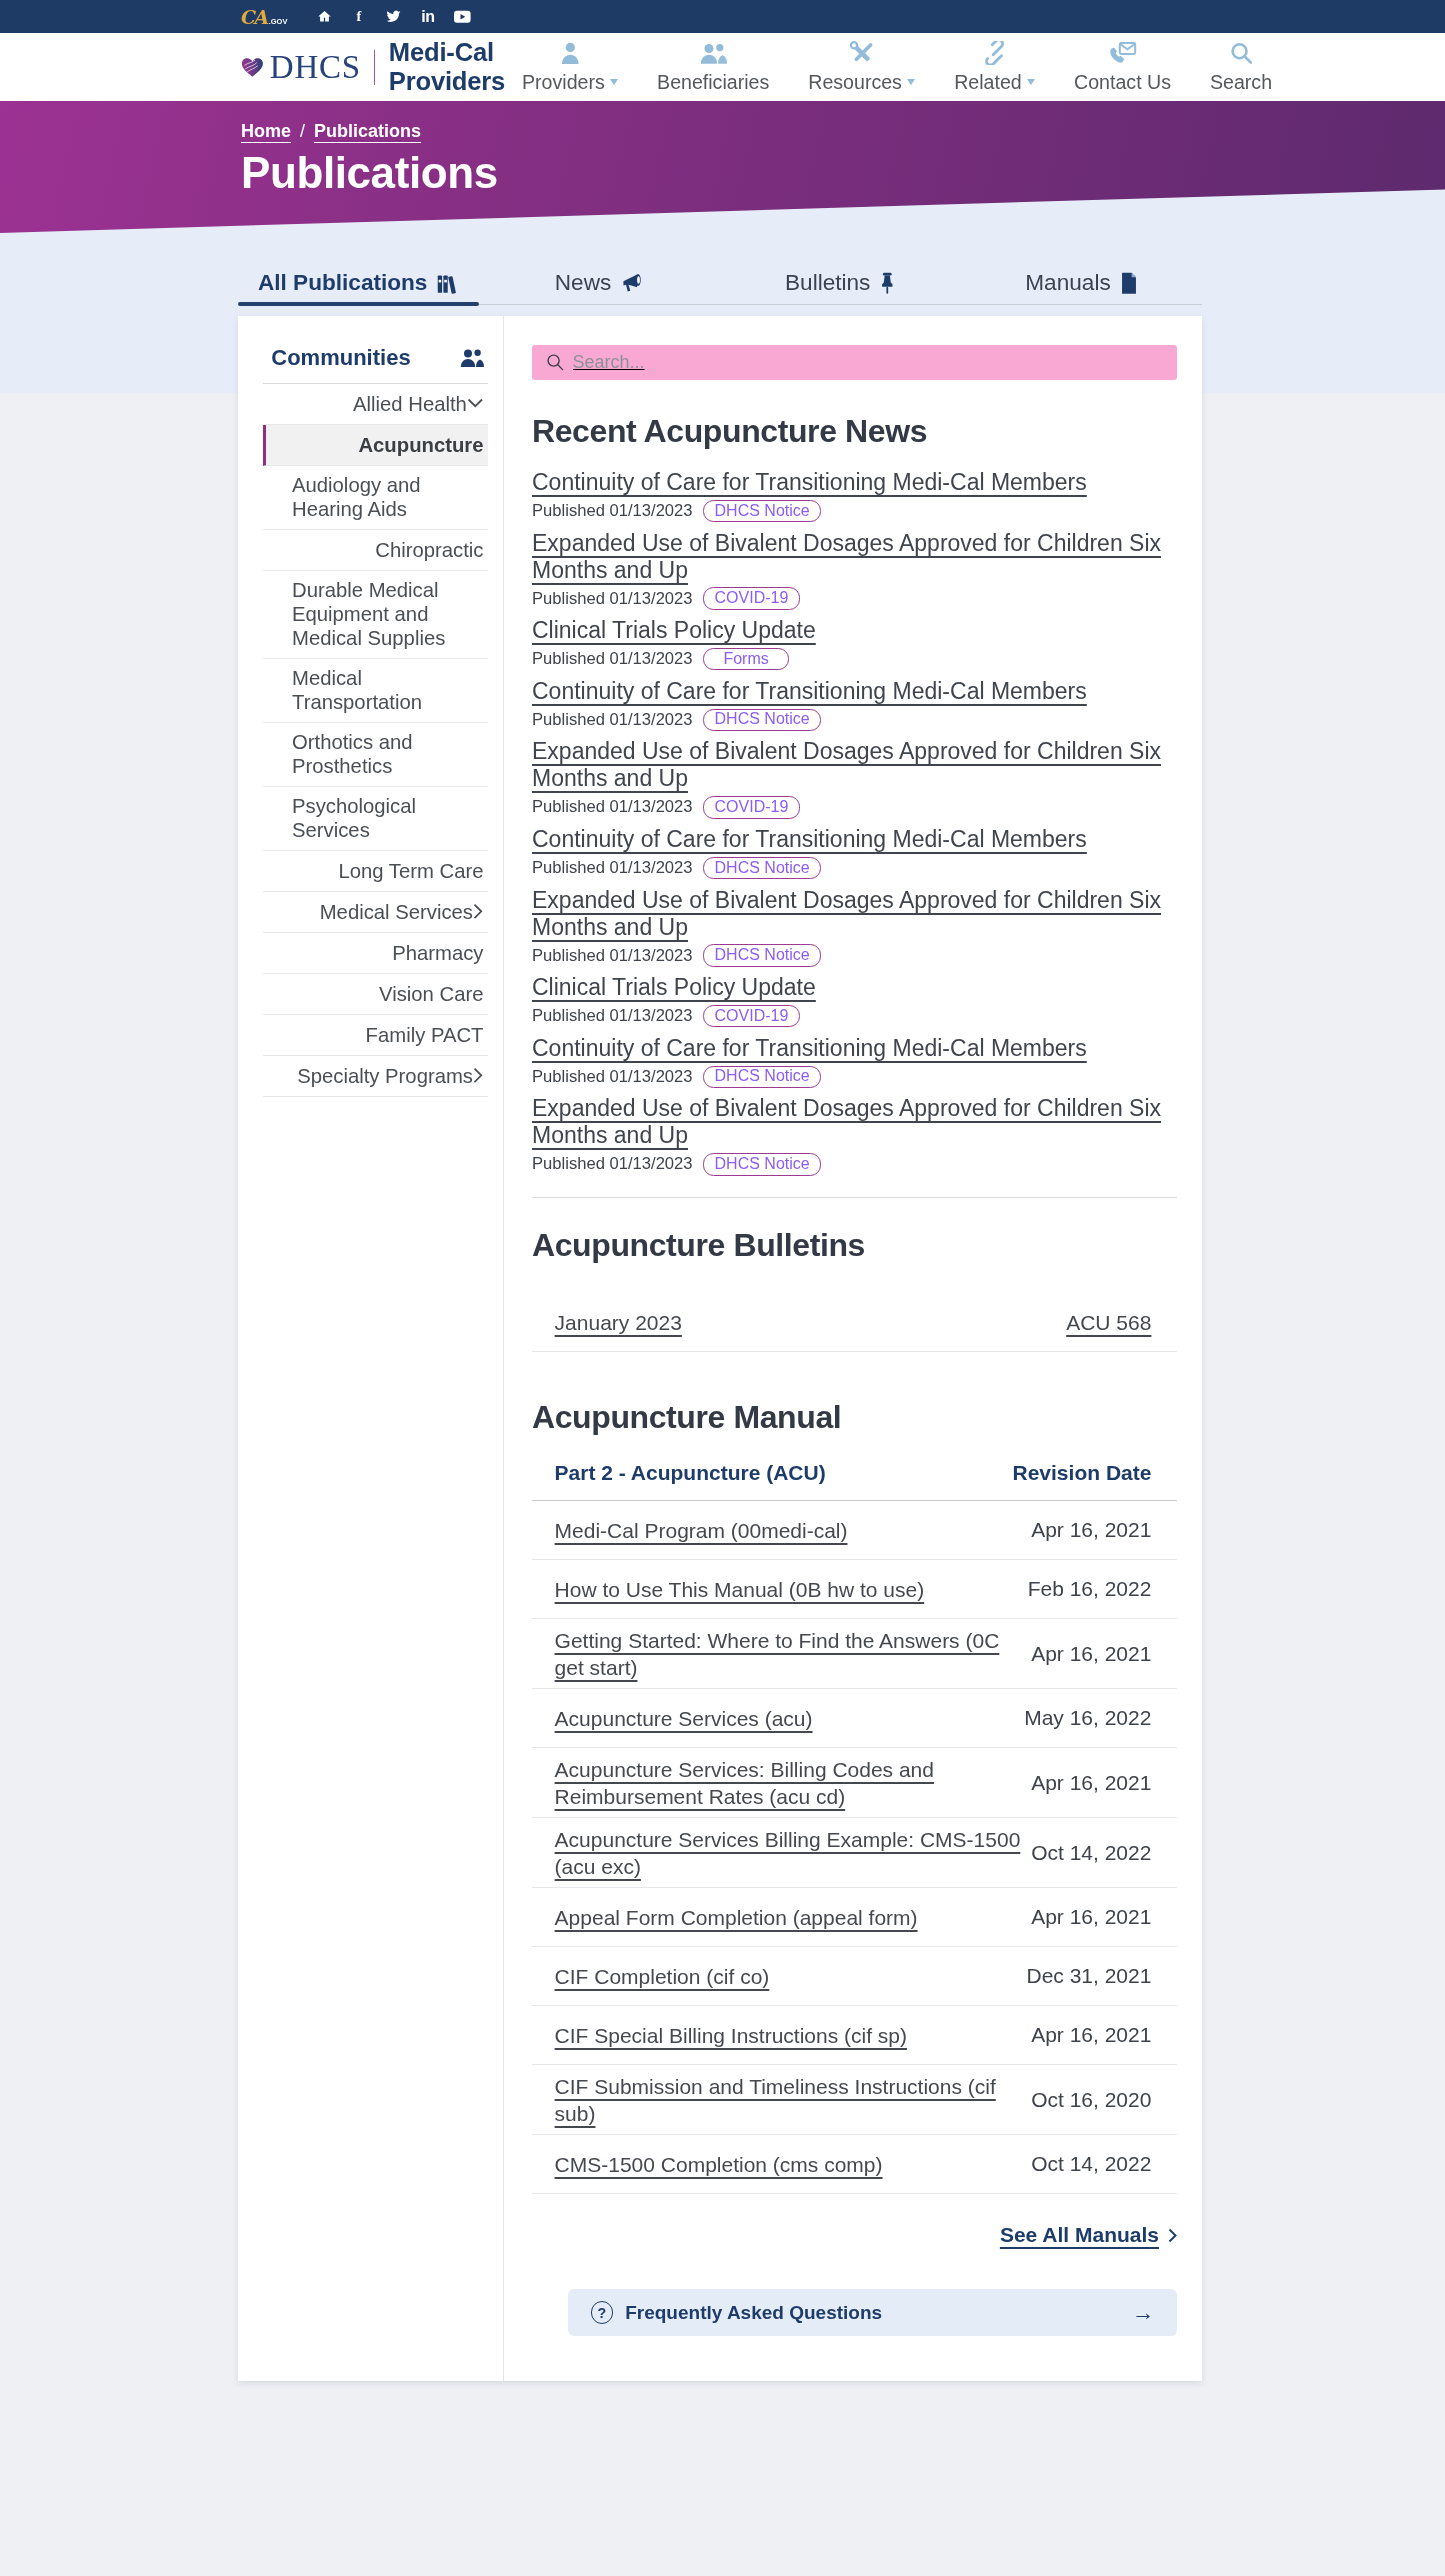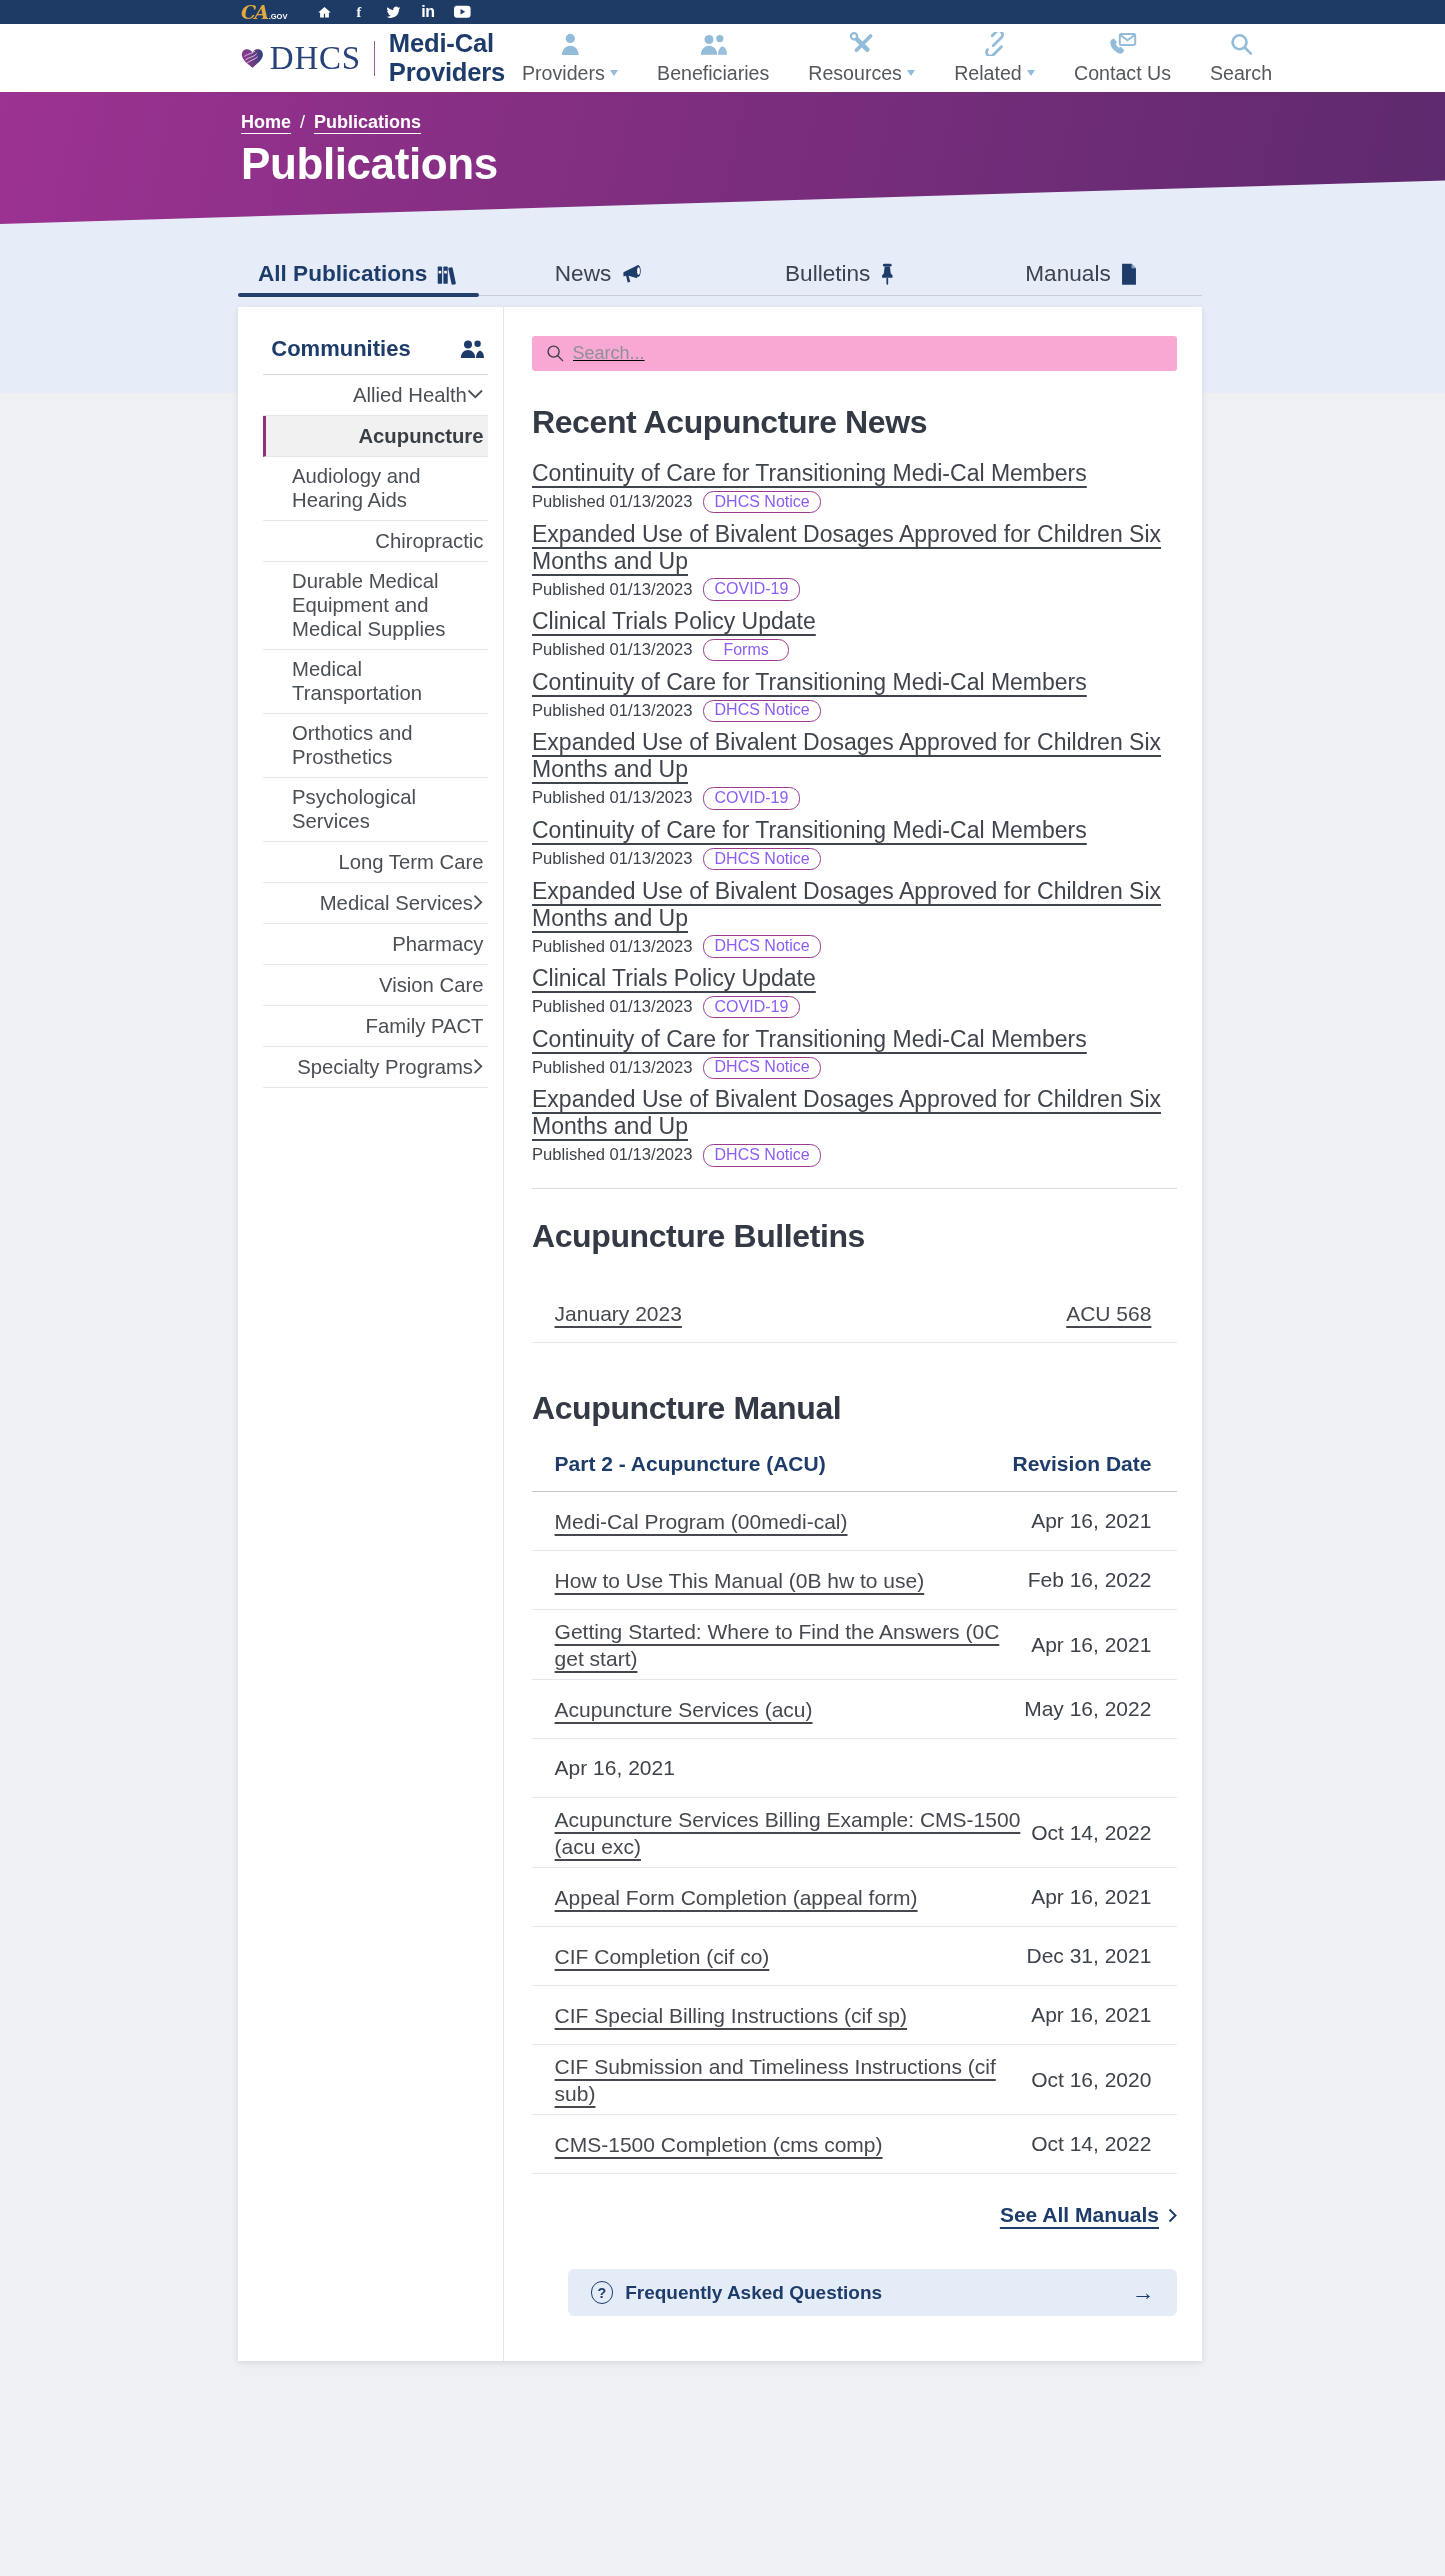--- a/index.html
+++ b/index.html
@@ -1,21 +1,21 @@
 <!DOCTYPE html>
 <html style="font-size:12px"><head>
 <meta charset="utf-8">
 <style>
   * { margin:0; padding:0; box-sizing:border-box; }
   html,body { background:#eef0f4; }
   body { font-family:"Liberation Sans", sans-serif; }
   .page { position:relative; width:1445px; height:2576px; overflow:hidden; background:#eef0f4; }
 
   
-  .topbar { position:relative; z-index:3; height:24px; background:#1e3b66; display:flex; align-items:center; padding-left:241px; gap:18px; }
+  .topbar { position:relative; z-index:3; height:33px; background:#1e3b66; display:flex; align-items:center; padding-left:241px; gap:18px; }
   .ca-logo { display:flex; align-items:baseline; cursor:pointer; margin-right:10.5px; }
   .ca-logo .ca { font-family:"DejaVu Serif", serif; font-style:italic; font-weight:700; font-size:19px; color:#e2a93e; letter-spacing:-1.5px; }
   .ca-logo .gov { font-size:7.5px; font-weight:700; color:#ffffff; margin-left:0.8px; }
   .tb-icon { width:16.6px; height:16.6px; display:flex; align-items:center; justify-content:center; color:#fff; cursor:pointer; }
   .tb-icon svg { display:block; }
   .tb-icon.txt { font-weight:700; font-size:14.3px; color:#fff; font-family:"Liberation Serif", serif; }
   .tb-icon.txt.inn { font-family:"Liberation Sans", sans-serif; font-size:16px; letter-spacing:-0.4px; }
 
   
   .site-header { position:relative; z-index:3; height:68px; background:#ffffff; display:flex; align-items:center; justify-content:space-between; padding:0 263px 0 241px; }
@@ -525,20 +525,21 @@
               <a>Getting Started: Where to Find the Answers (0C get start)</a>
               <span class="mdate">Apr 16, 2021</span>
             </div>
 
             <div class="man-row">
               <a>Acupuncture Services (acu)</a>
               <span class="mdate">May 16, 2022</span>
             </div>
 
             <div class="man-row">
+              <a>Acupuncture Services: Billing Codes and Reimbursement Rates (acu cd)</a>
               <span class="mdate">Apr 16, 2021</span>
             </div>
 
             <div class="man-row">
               <a>Acupuncture Services Billing Example: CMS-1500 (acu exc)</a>
               <span class="mdate">Oct 14, 2022</span>
             </div>
 
             <div class="man-row">
               <a>Appeal Form Completion (appeal form)</a>

